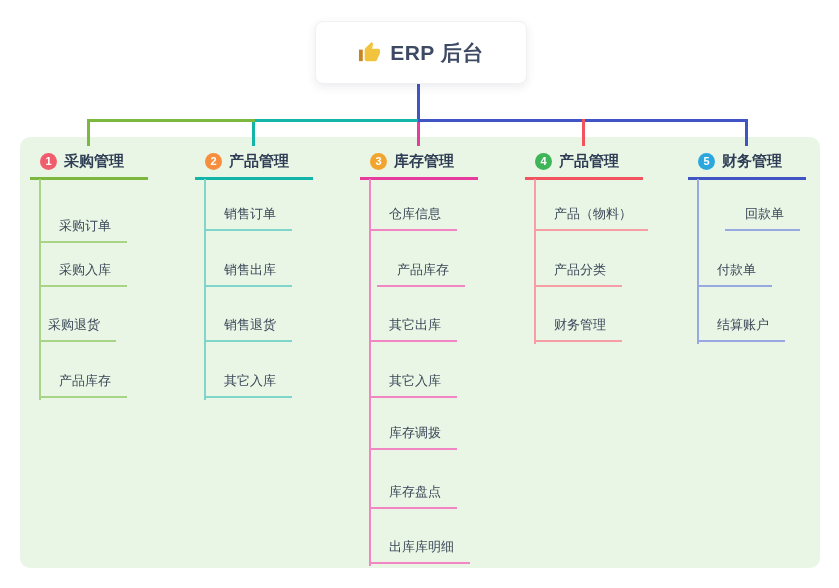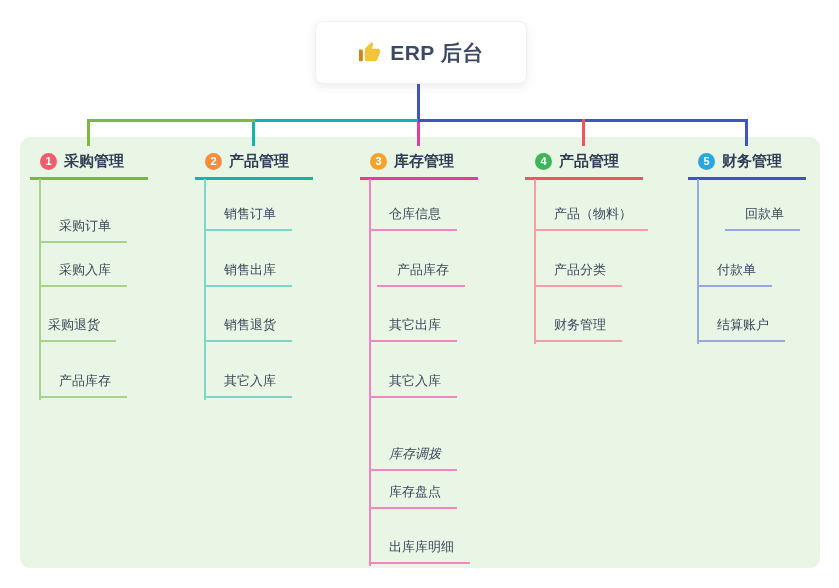--- a/index.html
+++ b/index.html
@@ -67,21 +67,21 @@
       <div class="child" style="left: 204px; top: 372px; border-bottom-color: rgb(127, 213, 202);">其它入库</div>
       <div class="branch-head" style="left: 360px; top: 149px; border-bottom-color: rgb(229, 60, 158);">
         <span class="badge" style="background: rgb(242, 165, 46);">3</span>
         <span class="branch-label">库存管理</span>
       </div>
       <div class="trunk" style="left: 369px; top: 179px; height: 387px; background: rgb(241, 134, 195);"></div>
       <div class="child" style="left: 369px; top: 205px; border-bottom-color: rgb(241, 134, 195);">仓库信息</div>
       <div class="child" style="left: 369px; top: 261px; border-bottom-color: rgb(241, 134, 195); margin-left: 8px;">产品库存</div>
       <div class="child" style="left: 369px; top: 316px; border-bottom-color: rgb(241, 134, 195);">其它出库</div>
       <div class="child" style="left: 369px; top: 372px; border-bottom-color: rgb(241, 134, 195);">其它入库</div>
-      <div class="child" style="left: 369px; top: 445px; border-bottom-color: rgb(241, 134, 195); font-style: italic;">库存调拨</div>
+      <div class="child" style="left: 369px; top: 424px; border-bottom-color: rgb(241, 134, 195);">库存调拨</div>
       <div class="child" style="left: 369px; top: 483px; border-bottom-color: rgb(241, 134, 195);">库存盘点</div>
       <div class="child" style="left: 369px; top: 538px; border-bottom-color: rgb(241, 134, 195);">出库库明细</div>
       <div class="branch-head" style="left: 525px; top: 149px; border-bottom-color: rgb(241, 84, 95);">
         <span class="badge" style="background: rgb(61, 181, 88);">4</span>
         <span class="branch-label">产品管理</span>
       </div>
       <div class="trunk" style="left: 534px; top: 179px; height: 165px; background: rgb(247, 157, 166);"></div>
       <div class="child" style="left: 534px; top: 205px; border-bottom-color: rgb(247, 157, 166);">产品（物料）</div>
       <div class="child" style="left: 534px; top: 261px; border-bottom-color: rgb(247, 157, 166);">产品分类</div>
       <div class="child" style="left: 534px; top: 316px; border-bottom-color: rgb(247, 157, 166);">财务管理</div>

